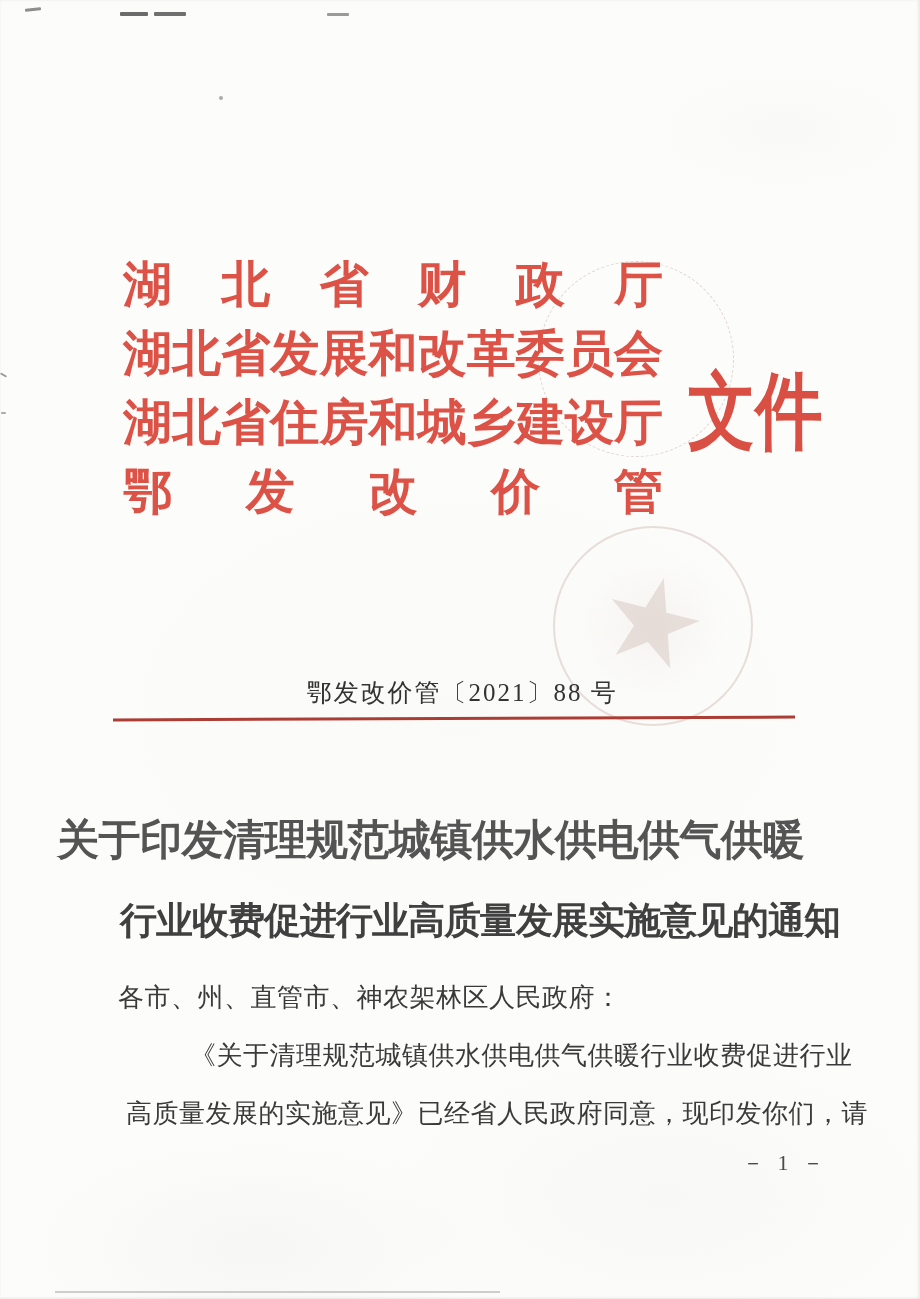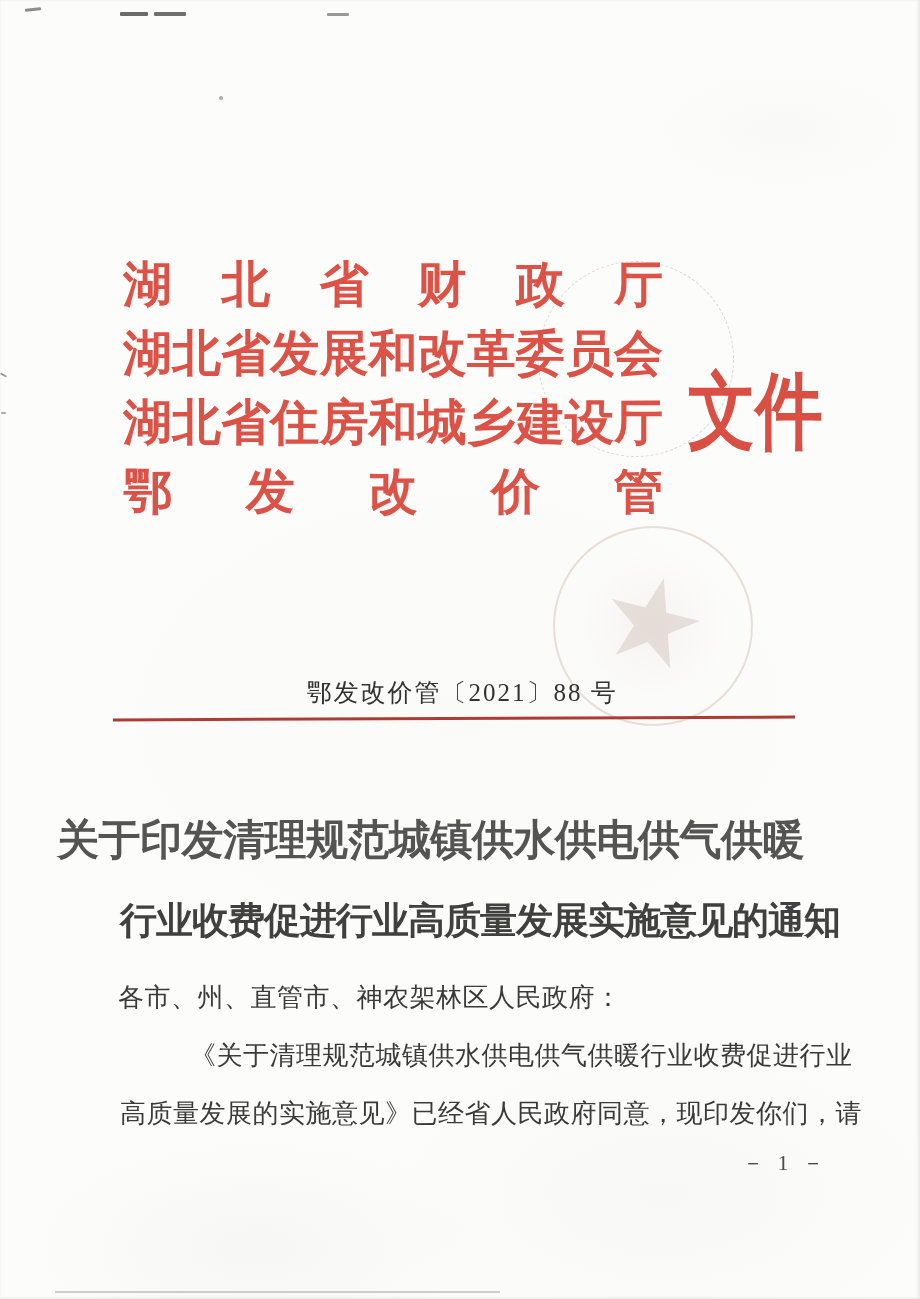--- a/index.html
+++ b/index.html
@@ -91,21 +91,21 @@
   
   .salutation{
     position:absolute;left:118px;top:980px;
     font-size:26px;color:#3a3a3a;white-space:nowrap;letter-spacing:0.5px;
   }
   .body-line1{
     position:absolute;left:182px;top:1038px;
     font-size:26px;color:#3a3a3a;white-space:nowrap;letter-spacing:0.5px;margin-left:8px;
   }
   .body-line2{
-    position:absolute;left:120px;top:1096px;
+    position:absolute;left:126px;top:1096px;
     font-size:26px;color:#3a3a3a;white-space:nowrap;letter-spacing:0.5px;
   }
 
   .page-number{
     position:absolute;left:742px;top:1148px;
     font-size:22px;color:#4a4a4a;letter-spacing:4px;white-space:nowrap;
   }
 </style>
 </head>
 <body>

